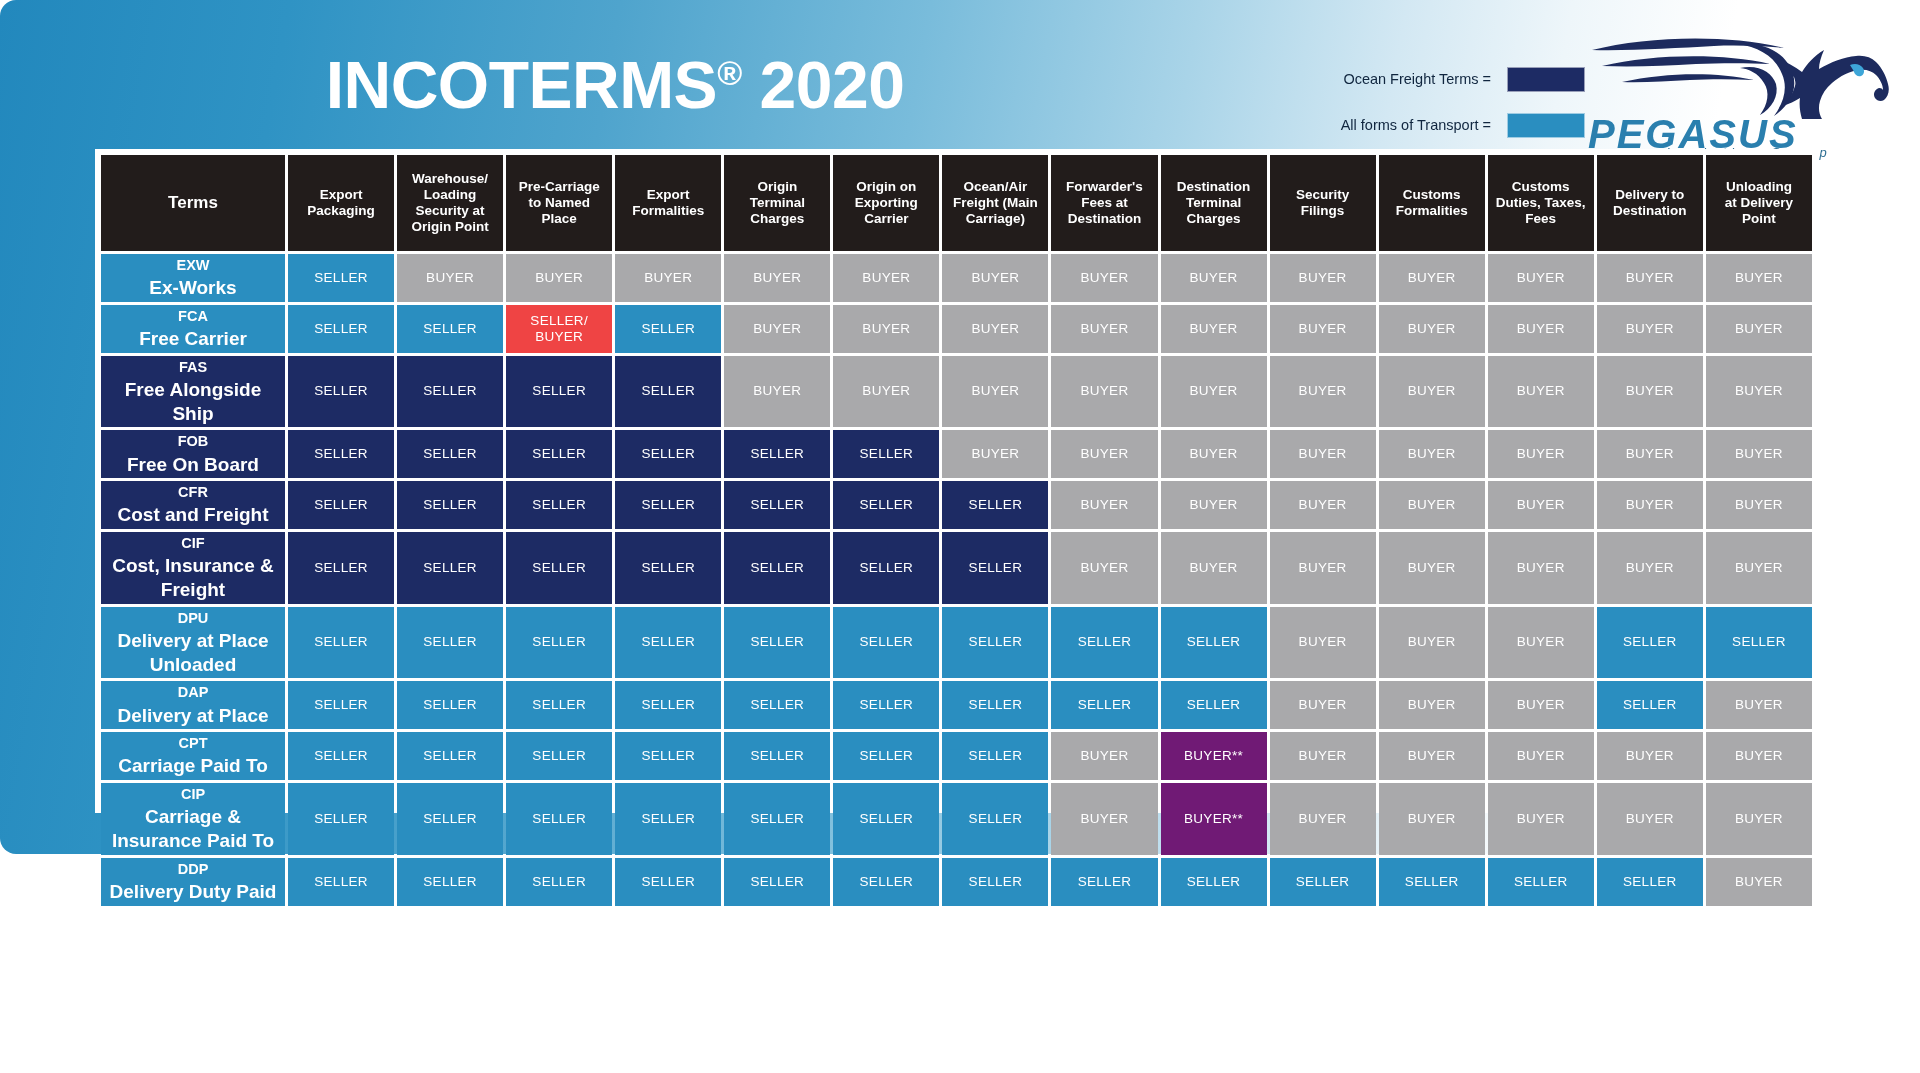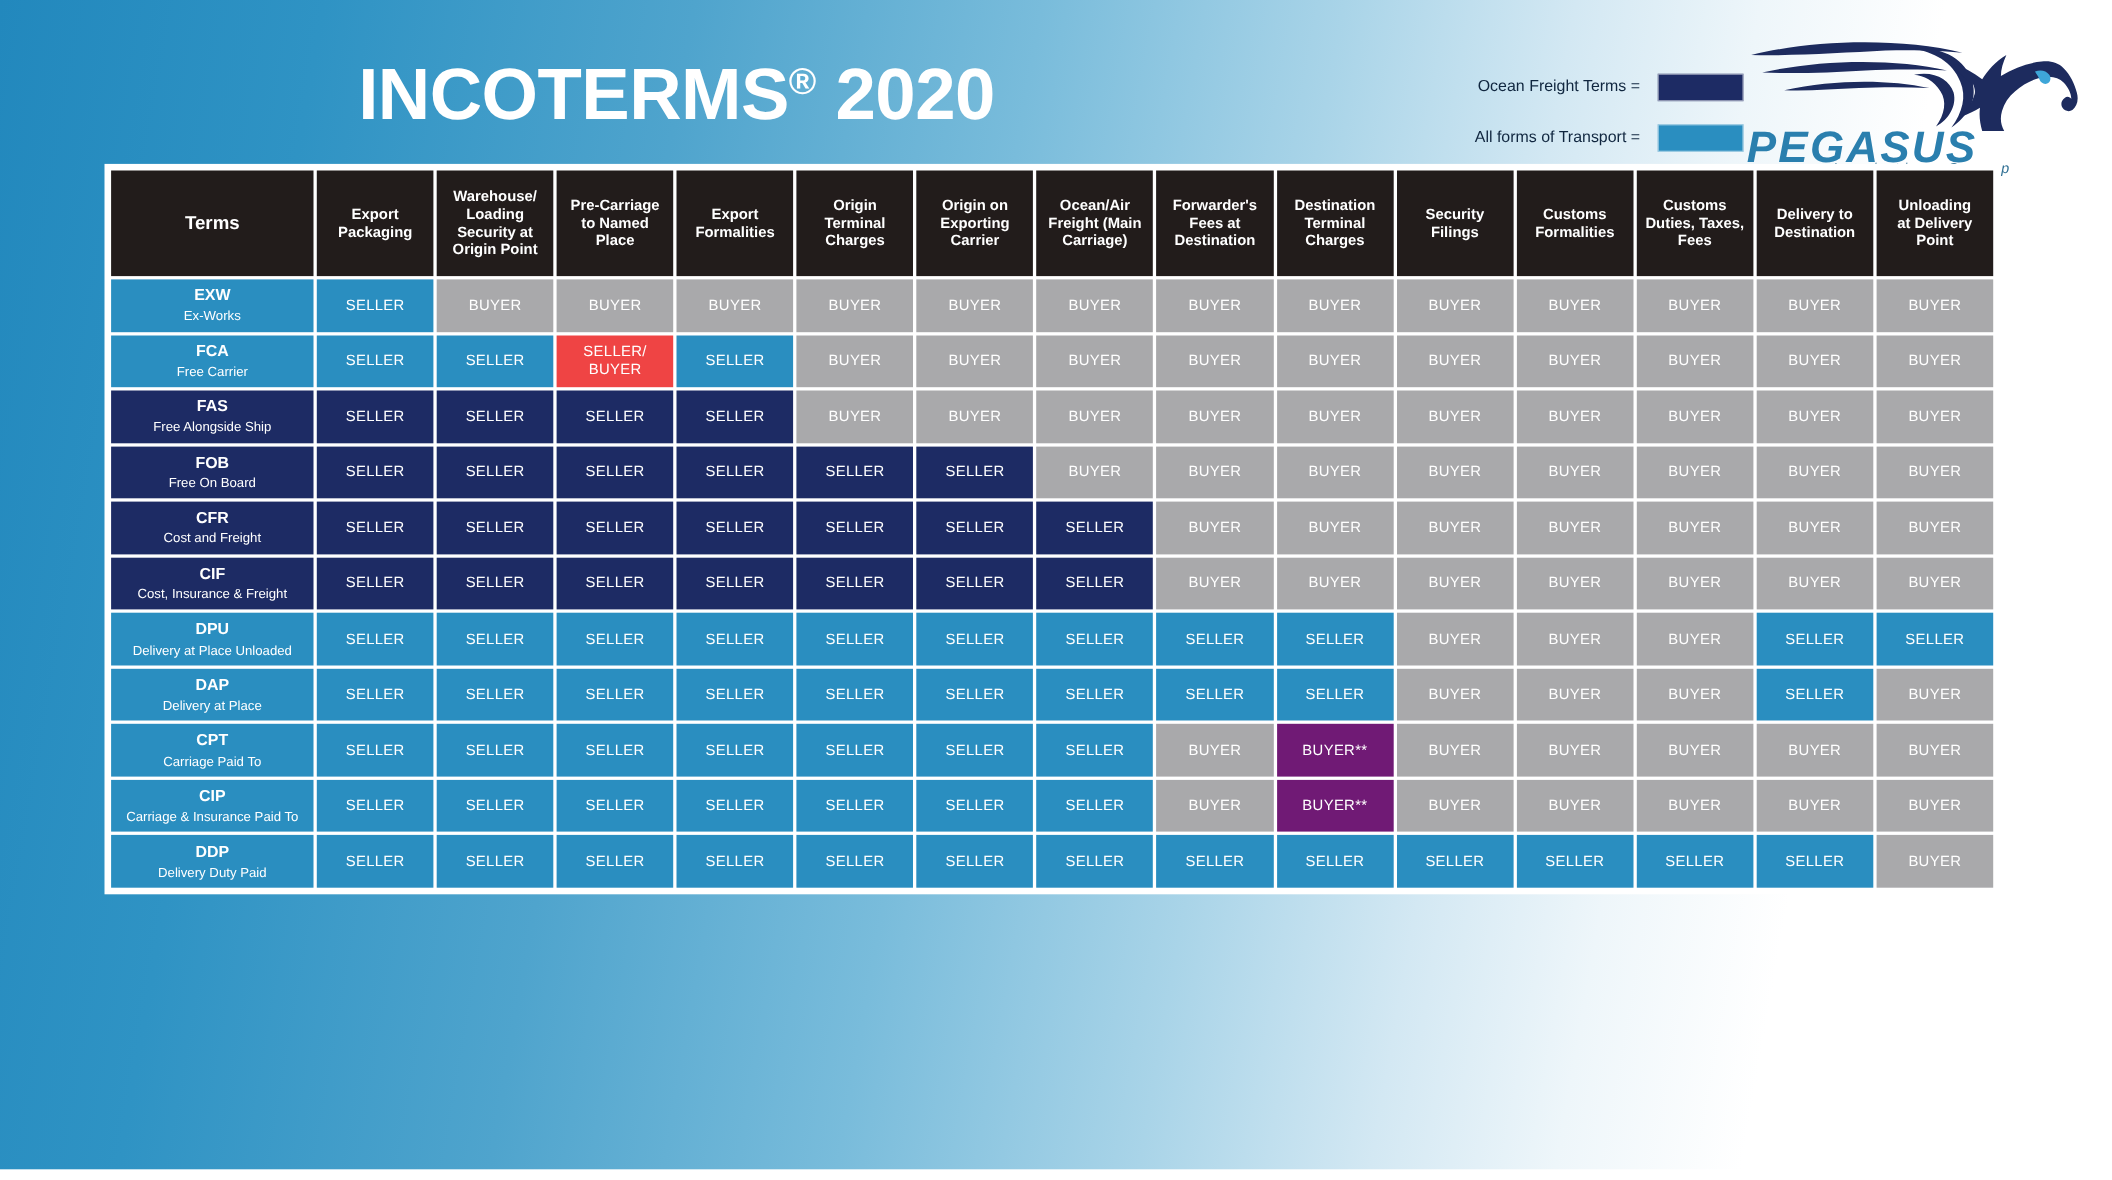--- a/index.html
+++ b/index.html
@@ -7,31 +7,32 @@
   html, body {
     width: 1920px;
     height: 1073px;
     overflow: hidden;
     font-family: "Liberation Sans", sans-serif;
   }
 
   #root {
     position: relative;
     width: 1920px;
-    height: 1063px;
+    height: 854px;
     background: linear-gradient(100deg,
         #2288bd 0%,
         #2f93c4 14%,
         #4fa4cd 30%,
         #79bcdb 45%,
         #a9d4e8 58%,
         #d3e8f3 68%,
         #eef6fa 76%,
         #ffffff 84%,
         #ffffff 100%);
+    border-radius: 16px;
   }
 
   
   .header-zone {
     position: absolute;
     left: 0; top: 0;
     width: 1920px;
     height: 182px;
   }
 
@@ -157,22 +158,22 @@
     padding: 4px 6px;
   }
   td.term .code {
     display: block;
     font-weight: bold;
     font-size: 14.5px;
     margin-bottom: 2px;
   }
   td.term .name {
     display: block;
-    font-weight: normal;
-    font-size: 12px;
+    font-weight: bold;
+    font-size: 19px;
   }
 
   
   td.cell {
     font-size: 13.5px;
     line-height: 1.2;
     letter-spacing: 0.3px;
   }
 
   

